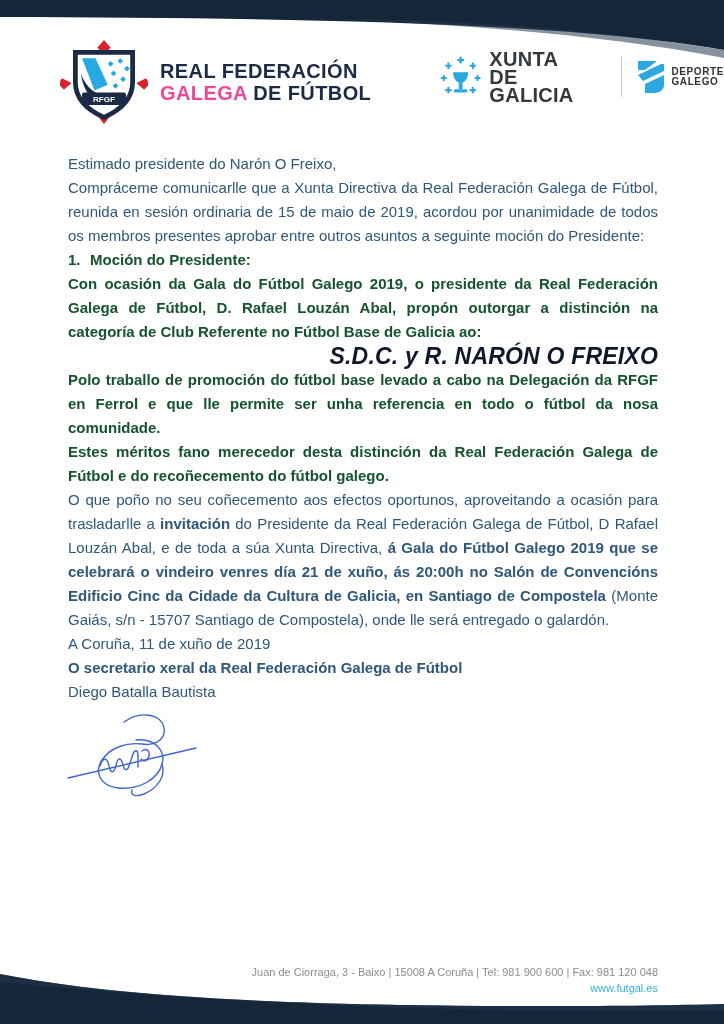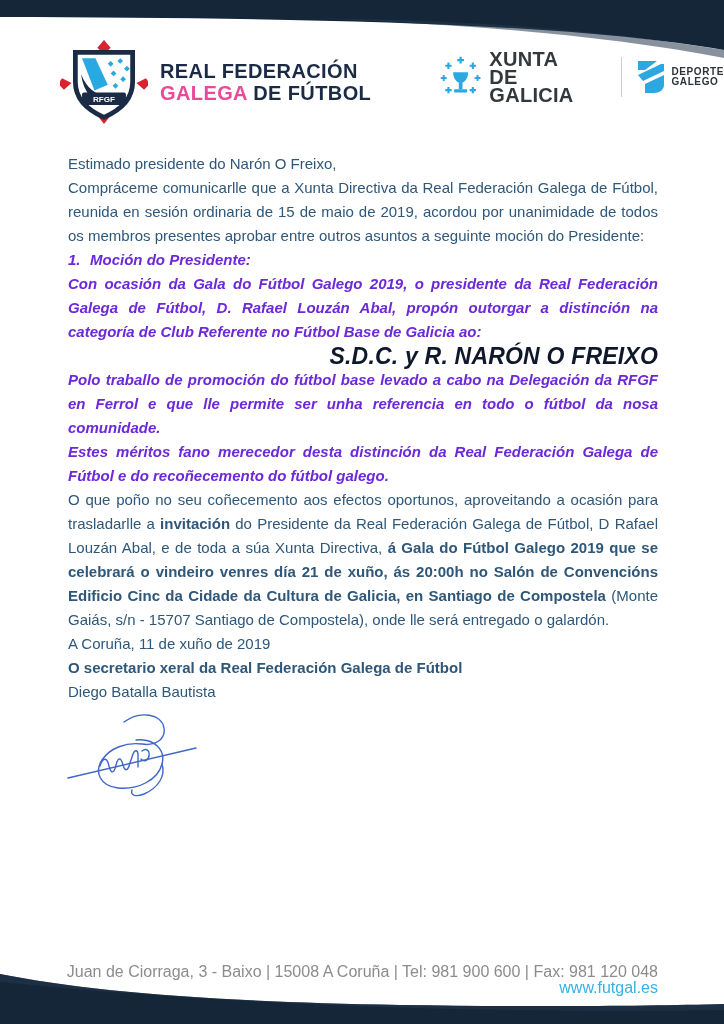--- a/index.html
+++ b/index.html
@@ -29,40 +29,40 @@
   .deporte { display:flex; align-items:center; }
   .deporte-emblem { width:27px; height:32px; }
   .deporte-text { margin-left:7px; font-weight:bold; font-size:10px; line-height:10px;
                   color:#2e3338; letter-spacing:.6px; }
 
   
   .letter { position:absolute; top:152px; left:68px; width:590px;
             font-size:15px; line-height:24px; color:#2e577a; }
   .letter p { margin:0; }
   .just { text-align:justify; }
-  .bi { font-weight:bold; font-style:italic; color:#6d28d9; }
+  .bi { font-weight:bold; color:#14532d; }
   .b  { font-weight:bold; }
   .salutation { margin-bottom:12px; }
   .intro { margin-bottom:15px; }
   .motion-head { margin-bottom:15px; }
   .motion-head .num { display:inline-block; width:22px; }
   .motion-body { margin-bottom:10px; }
   .award-title { text-align:right; font-weight:bold; font-style:italic;
                  font-size:23px; color:#0f172a; margin:8px 0 22px 0; letter-spacing:.2px; }
   .merit1 { margin-bottom:14px; }
   .merit2 { margin-bottom:30px; }
   .president { text-align:center; margin-bottom:30px; }
   .closing { margin-bottom:16px; }
   .secretary-line { font-weight:bold; margin-bottom:8px; }
   .sig-name { margin-bottom:2px; }
   .signature-svg { display:block; margin:4px 0 0 -6px; width:140px; height:92px; }
 
   
   .footer { position:absolute; right:66px; bottom:28px; text-align:right;
-            font-size:16px; line-height:16px; color:#8c8c8c; }
+            font-size:11px; line-height:16px; color:#8c8c8c; }
   .footer a { color:#36b1e5; text-decoration:none; }
 </style>
 </head>
 <body>
 
 <svg id="top-swoosh" class="swoosh" viewBox="0 0 724 62" preserveAspectRatio="none">
   <path d="M0,0 H724 V50 C560,22 300,18 0,17 Z" fill="#152638"></path>
   <path d="M300,18 C480,20 600,30 724,50 L724,58 C610,36 470,24 300,18 Z" fill="#24384f" opacity="0.55"></path>
 </svg>
 

